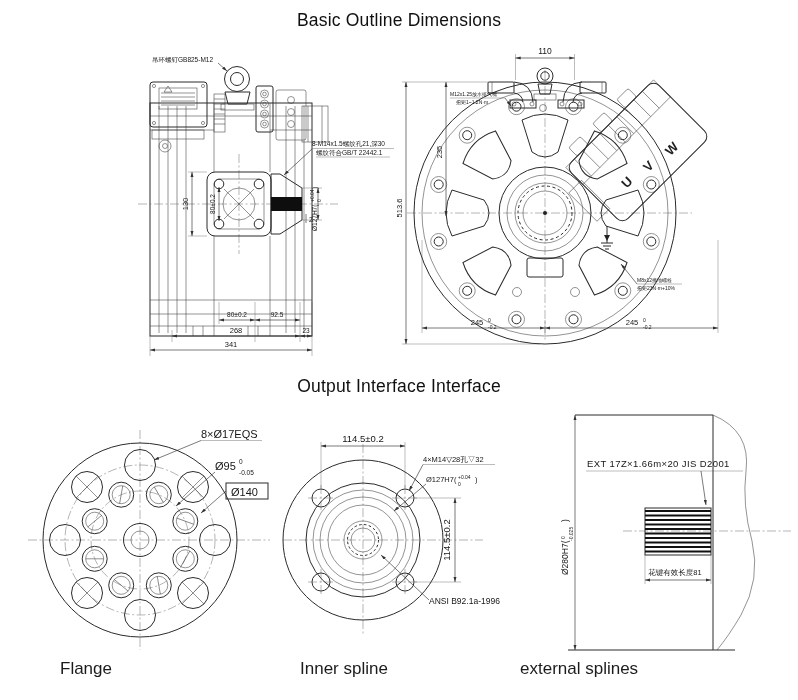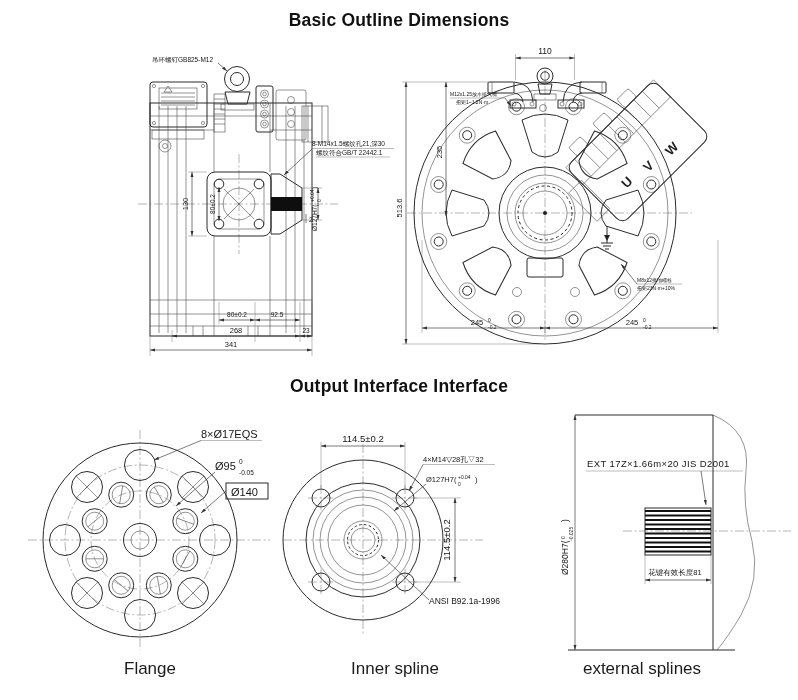--- a/index.html
+++ b/index.html
@@ -1,20 +1,20 @@
 <!DOCTYPE html>
 <html><head>
 <meta charset="utf-8">
 <style>
   *{margin:0;padding:0;box-sizing:border-box}
   html,body{width:798px;height:700px;background:#ffffff;overflow:hidden;position:relative;
     font-family:"Liberation Sans",sans-serif}
-  .title{position:absolute;left:0;width:798px;text-align:center;font-weight:bold;
+  .title{position:absolute;left:0;width:798px;text-align:center;font-weight:normal;
     font-size:17.5px;color:#101010;letter-spacing:.2px}
-  .caption{position:absolute;text-align:center;font-size:17px;color:#1c1c1c}
+  .caption{position:absolute;text-align:left;font-size:17px;color:#1c1c1c}
   svg{position:absolute;overflow:visible}
   svg .ln{stroke:#2b2b2b;fill:none;stroke-width:1}
   svg .lt{stroke:#3a3a3a;fill:none;stroke-width:.55}
   svg .cl{stroke:#6a6a6a;fill:none;stroke-width:.5;stroke-dasharray:9 2.5 2 2.5}
   svg .dm{stroke:#333;fill:none;stroke-width:.65}
   svg .xt{stroke:#555;fill:none;stroke-width:.4}
   svg text{fill:#161616;font-family:"Liberation Sans",sans-serif}
   .t5{font-size:5px}.t6{font-size:6.5px}.t7{font-size:7.5px}
   .t8{font-size:8.5px}.t9{font-size:9.5px}.t11{font-size:11px}
   .am{text-anchor:middle}
@@ -529,13 +529,13 @@
   </g>
   <g>
     <text class="t9" x="34" y="64" style="letter-spacing:.4px">EXT 17Z×1.66m×20 JIS D2001</text>
     <line x1="33" y1="68" x2="190" y2="68" class="xt"></line>
     <line x1="148" y1="68" x2="153" y2="102" class="dm" marker-end="url(#ar5)"></line>
   </g>
 </svg>
 
 <div class="caption" style="left:60px;top:659px;width:180px">Flange</div>
 <div class="caption" style="left:300px;top:659px;width:190px">Inner spline</div>
-<div class="caption" style="left:532px;top:659px;width:220px">external splines</div>
+<div class="caption" style="left:520px;top:659px;width:220px">external splines</div>
 
 </body></html>

